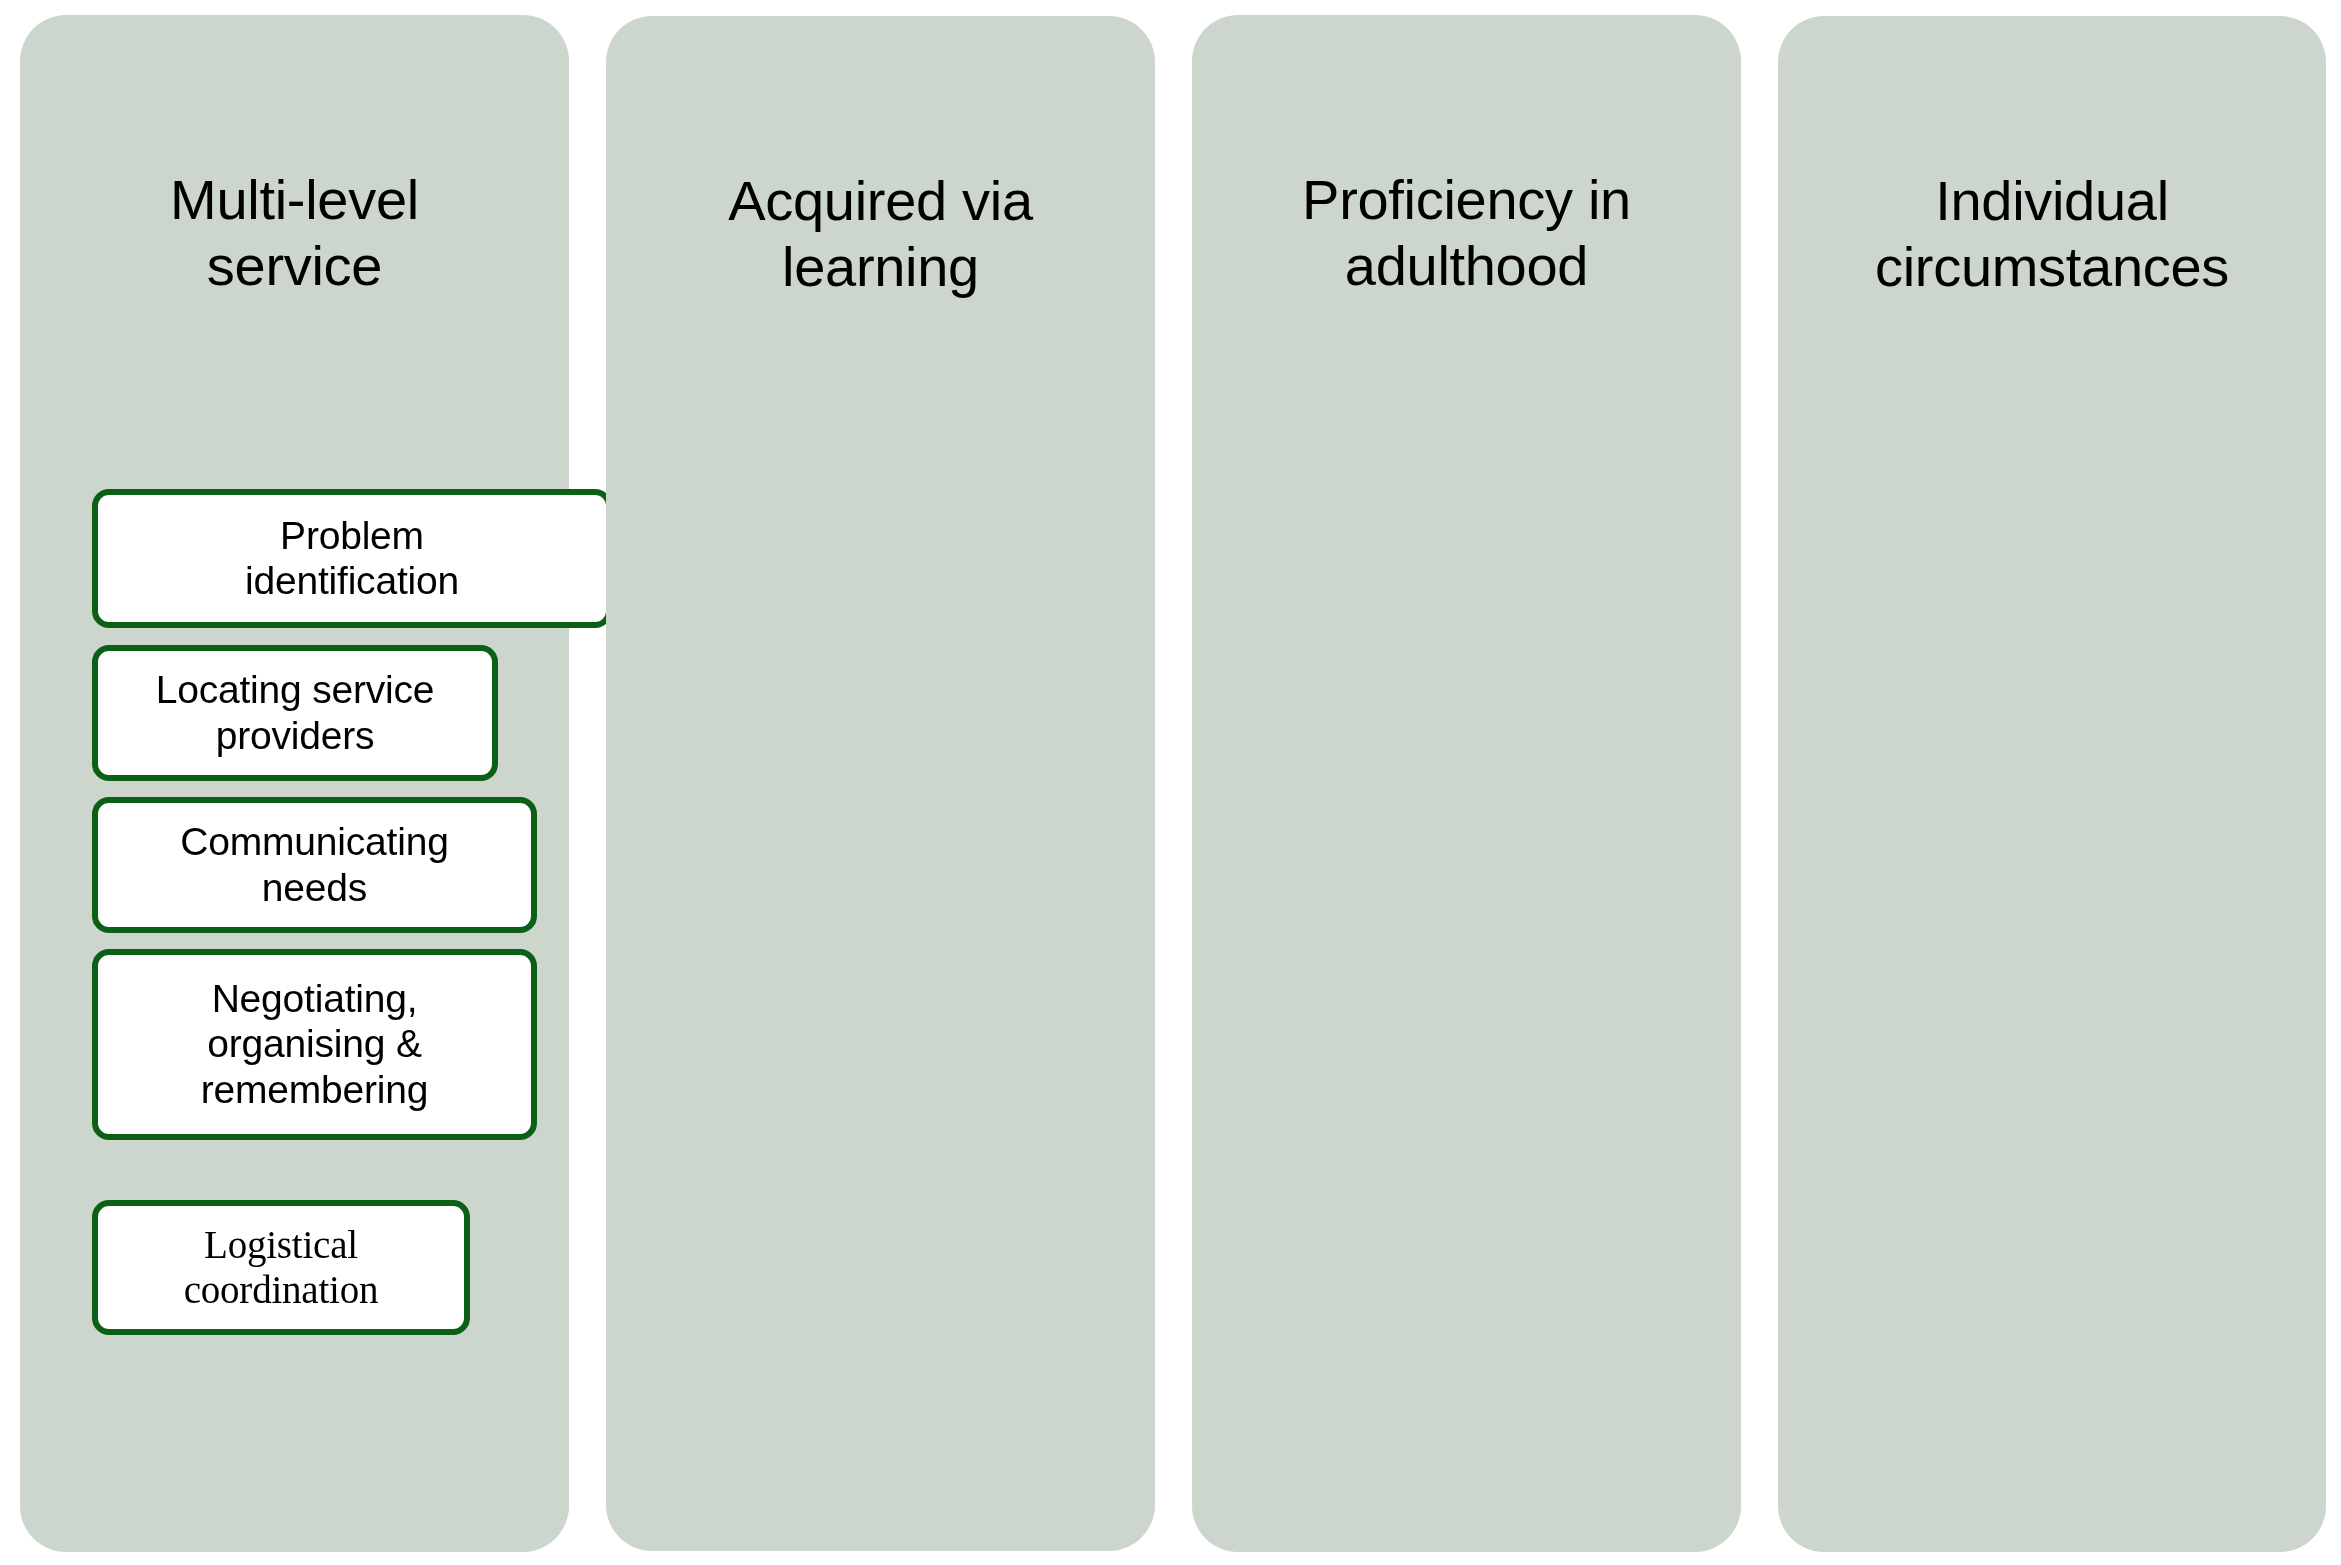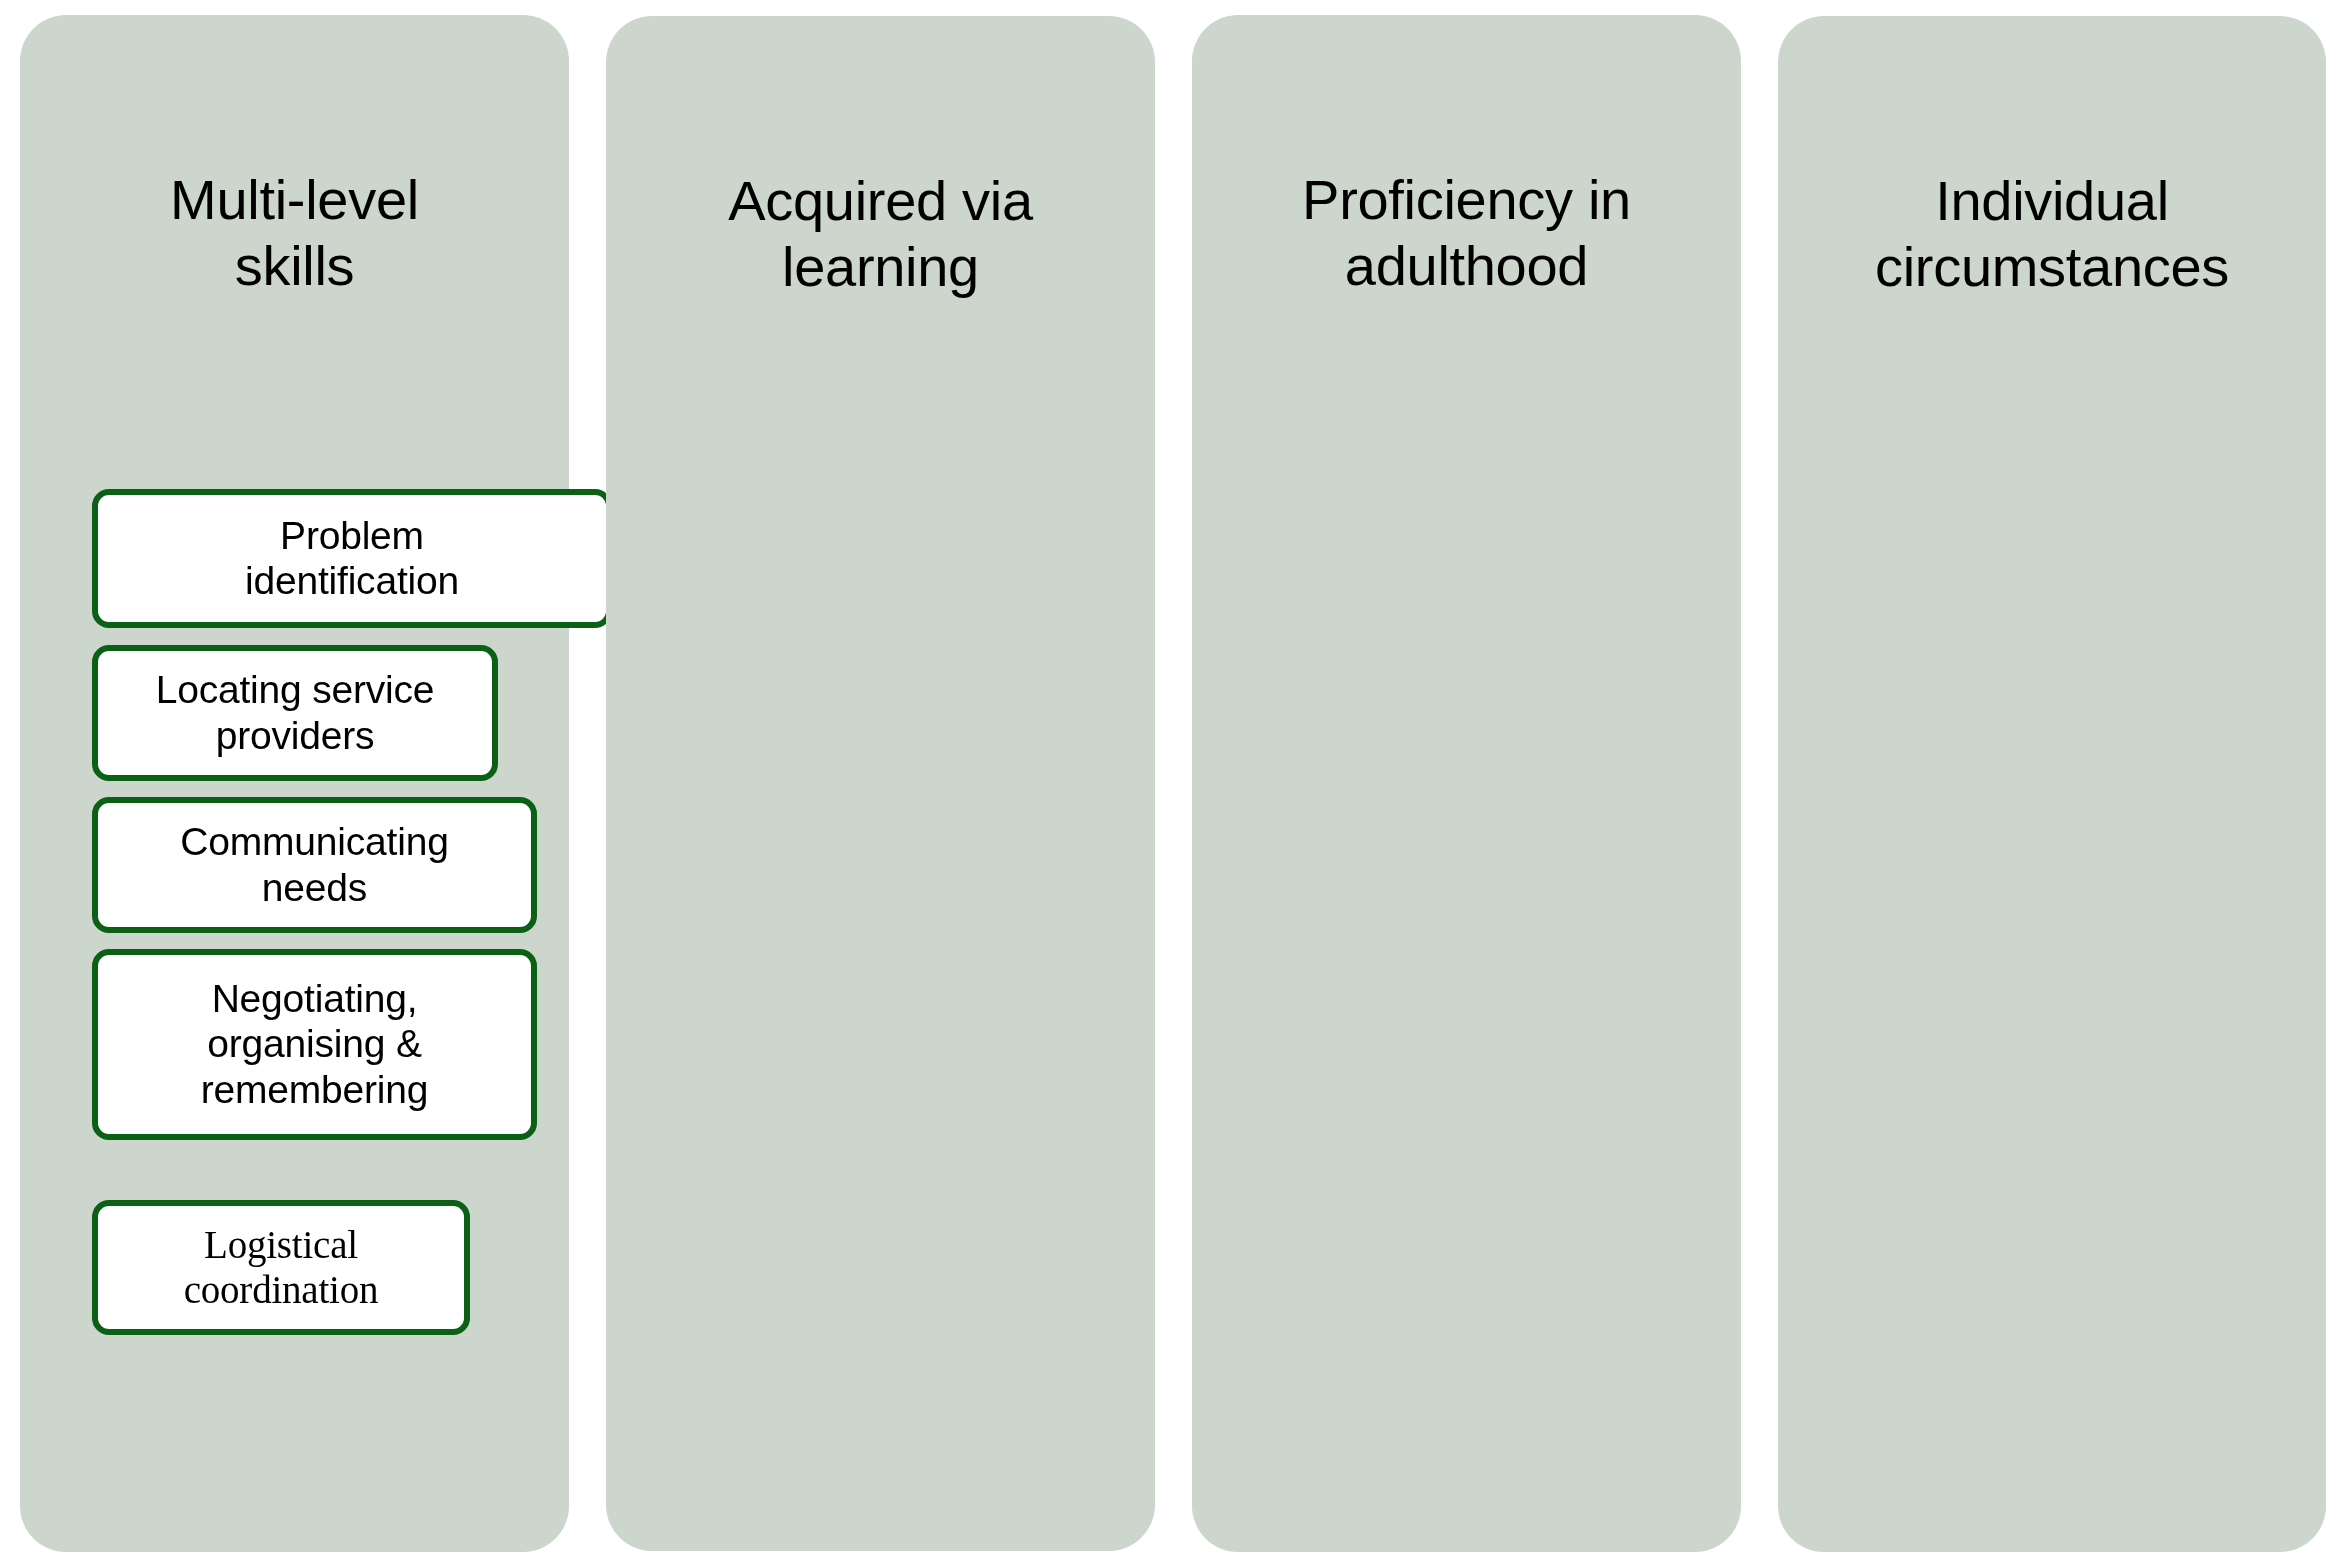--- a/index.html
+++ b/index.html
@@ -78,21 +78,21 @@
   #c2-b2 { left: 664px; top: 915px; width: 434px; height: 164px; }
   #c2-b3 { left: 664px; top: 1102px; width: 434px; height: 164px; }
 </style>
 </head>
 <body>
 
 <div id="canvas">
 
   <div class="panel" id="panel-1">
     <div class="panel-title" id="title-1">Multi-level
-skills</div>
+service</div>
     <div class="box" id="c1-b0">
         <span class="box-label">Problem
 identification</span>
       </div>
     <div class="box" id="c1-b1">
         <span class="box-label">Locating service
 providers</span>
       </div>
     <div class="box" id="c1-b3">
         <span class="box-label">Negotiating,

